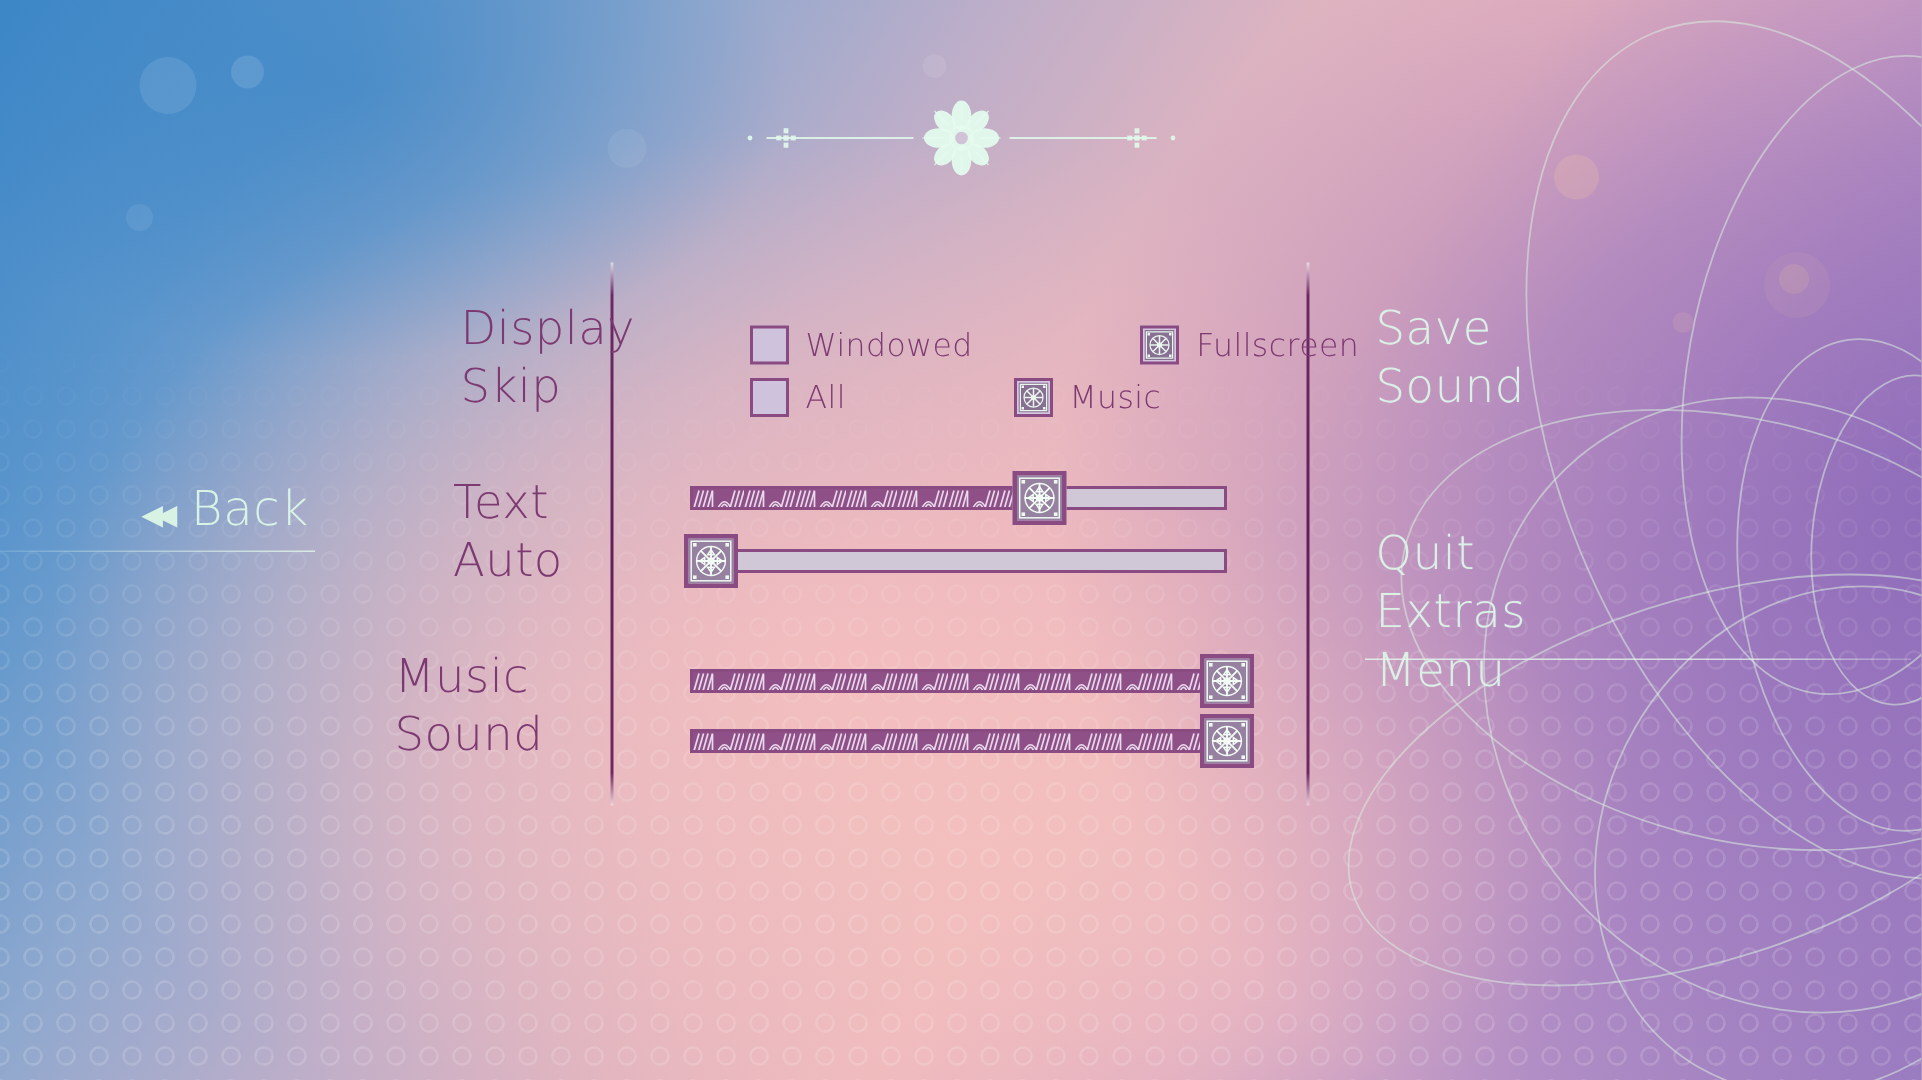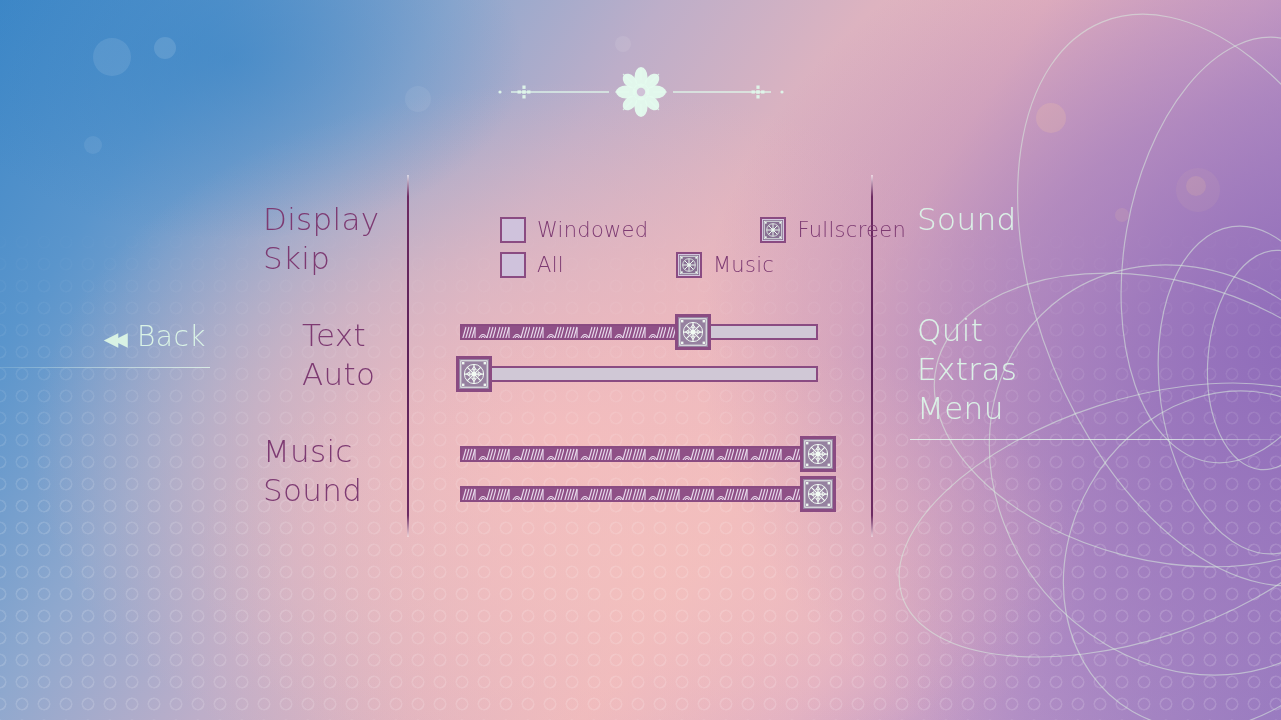--- a/index.html
+++ b/index.html
@@ -58,30 +58,30 @@
   
   .v-divider { position:absolute; width:2px; top:175px; height:362px;
     background:linear-gradient(to bottom, rgba(255,255,255,0.55) 0%, #6d2a62 6%, #5d2158 50%, #6d2a62 94%, rgba(255,255,255,0.4) 100%); }
   #divider-left  { left:407px; }
   #divider-right { left:871px; }
 
   
   #back-button { position:absolute; left:0; top:320px; width:210px; height:48px; cursor:pointer; }
   #back-button .back-row { display:flex; align-items:baseline; justify-content:flex-end; gap:14px; padding-right:4px; height:40px; }
   #back-chevron { color:#d8f2e4; font-size:29px; line-height:1; letter-spacing:-5px; transform:translateY(2px); }
-  #back-label { color:#d9f3e6; font-size:28px; font-weight:300; letter-spacing:0.5px;
+  #back-label { color:#d9f3e6; font-size:32px; font-weight:300; letter-spacing:0.5px;
     font-family:"DejaVu Sans", sans-serif; }
   #back-underline { position:absolute; left:0; bottom:0; width:210px; height:1px;
     background:linear-gradient(to right, rgba(223,245,233,0.15), rgba(223,245,233,0.85)); }
 
   
   .label-group { position:absolute; left:263px; }
   .opt-label { color:#7d3a72; font-size:31px; font-weight:300; line-height:39px; letter-spacing:0.3px;
     font-family:"DejaVu Sans", sans-serif; white-space:nowrap; cursor:pointer; }
-  #group-display { top:200px; }
+  #group-display { top:200px;margin-left:44px; }
   #group-text    { top:316px;margin-left:39px; }
   #group-music   { top:432px; }
 
   
   #checkbox-area { position:absolute; left:457px; top:212px; width:400px; }
   .cb-row { display:flex; align-items:center; height:35px;padding-left:43px; }
   .cb-item { display:flex; align-items:center; gap:11px; cursor:pointer; }
   .cb-item.col2 { margin-left:112px; }
   .cb-box { width:26px; height:26px; flex:0 0 26px; position:relative;
     border:2px solid #8a4b82; background:#cfc2dc; }
@@ -388,20 +388,21 @@
       </svg>
   </div>
   <div class="sl-knob" style="left:100%;margin-left:-18px">
     <svg viewBox="0 0 30 30">
         <use href="#knobArt"></use>
       </svg>
   </div>
 </div>
 
 <div id="right-menu">
+  <div class="menu-item">Save</div>
   <div class="menu-item">Sound</div>
   <div class="menu-gap"></div>
   <div class="menu-gap"></div>
   <div class="menu-item">Quit</div>
   <div class="menu-item">Extras</div>
   <div class="menu-item">Menu</div>
   <div id="options-underline"></div>
 </div>
 
 </body></html>

